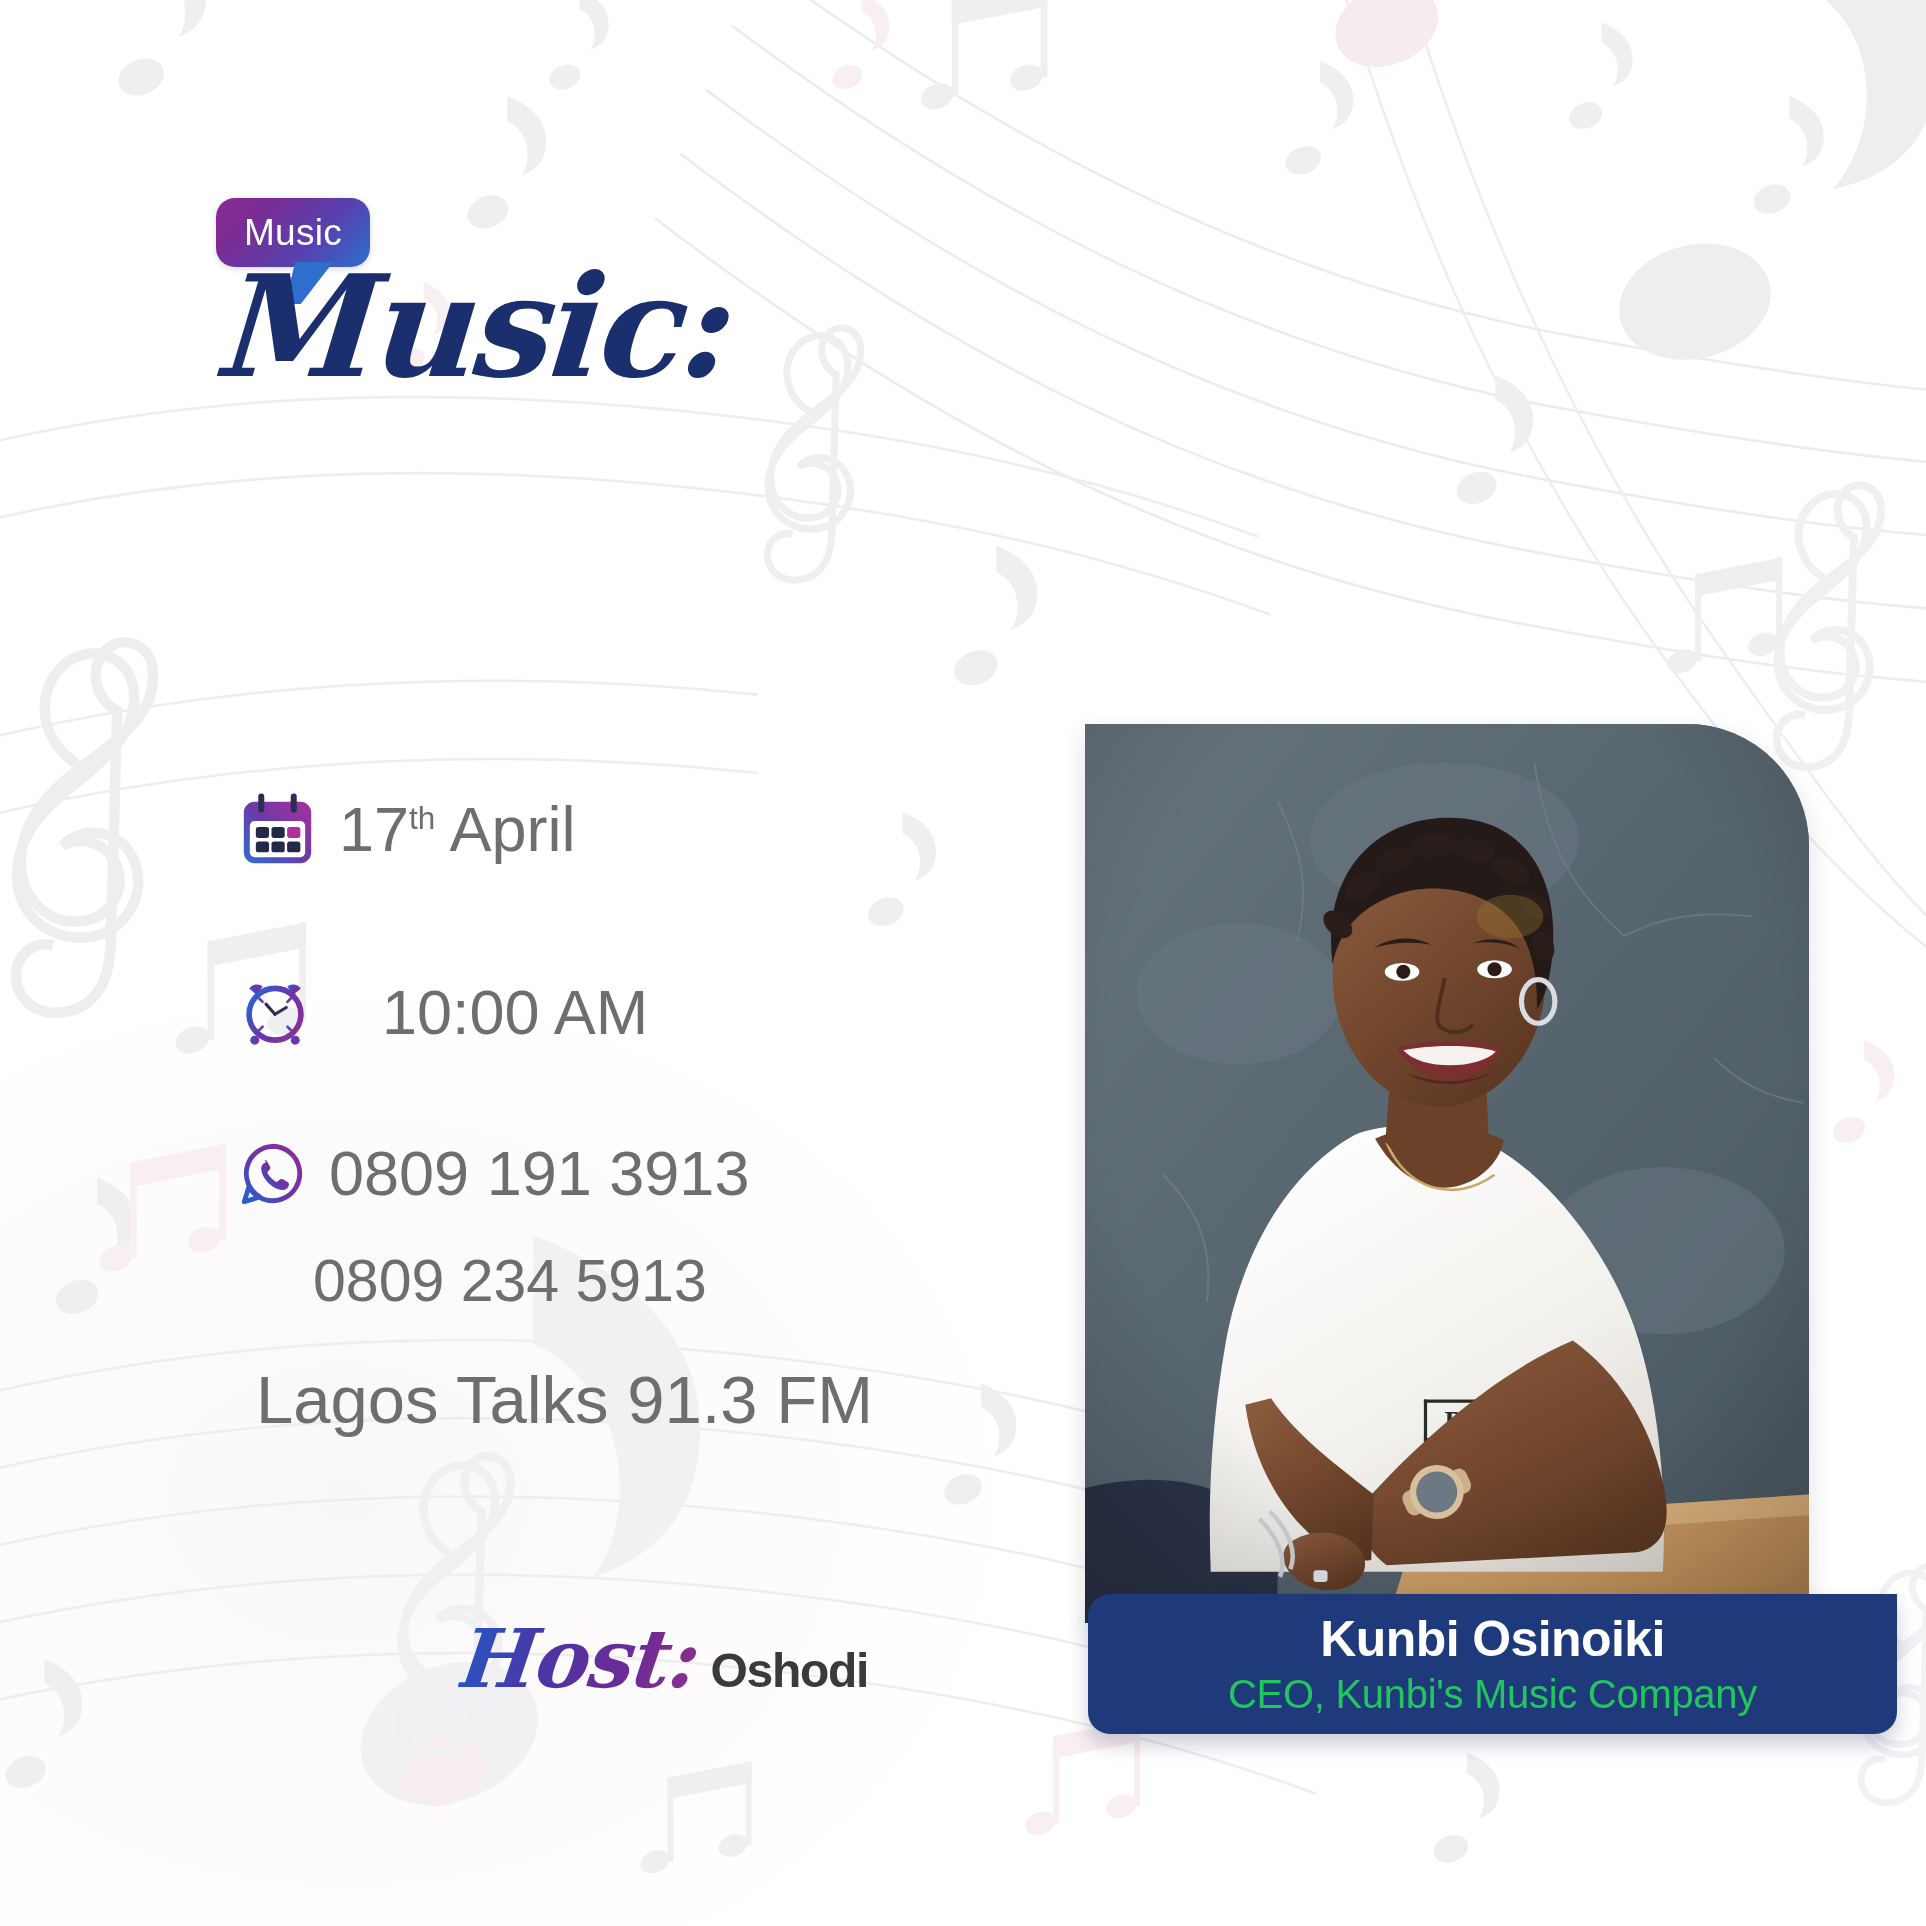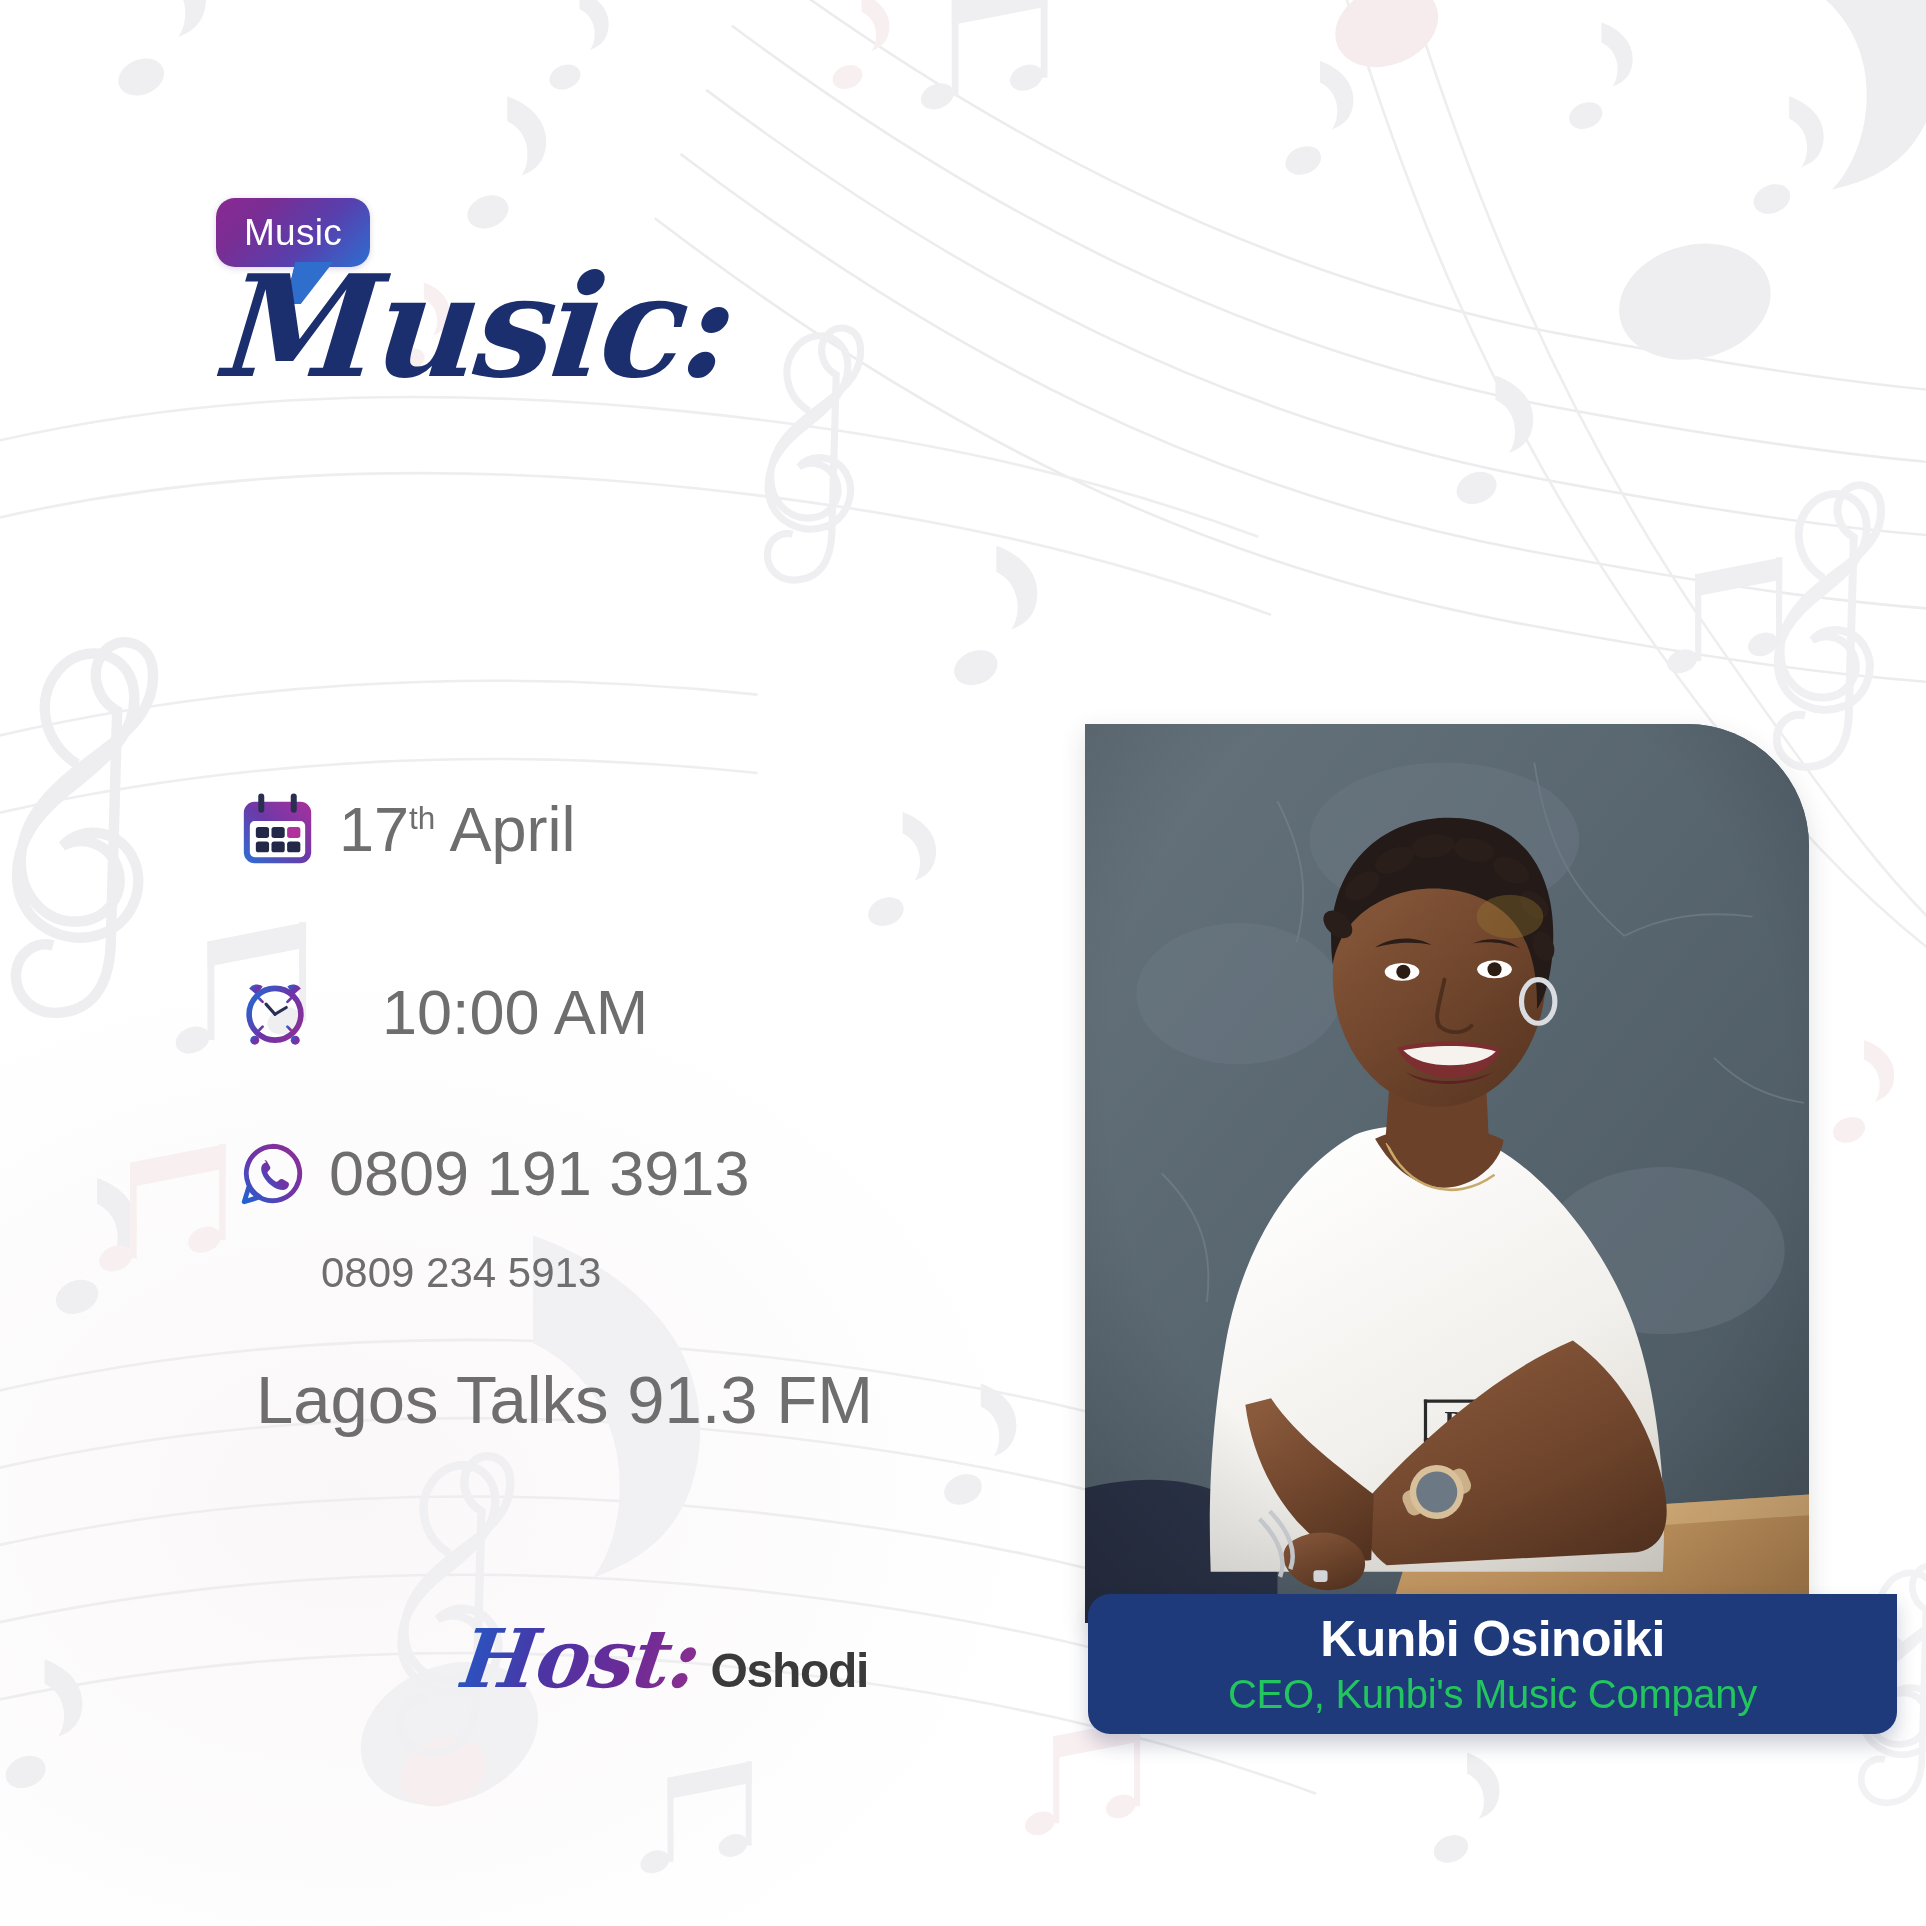--- a/index.html
+++ b/index.html
@@ -111,24 +111,24 @@
   .detail-text sup {
     font-size: 0.50em;
     vertical-align: super;
     line-height: 0;
   }
   #row-date  { left: 239px; top: 791px; }
   #row-time  { left: 239px; top: 976px; gap: 48px; }
   #row-phone { left: 239px; top: 1140px; }
   #phone-secondary {
     position: absolute;
-    left: 321px;
+    left: 313px;
     top: 1252px;
     color: #6e6e6e;
-    font-size: 42px;
+    font-size: 59px;
     line-height: 1;
     white-space: nowrap;
   }
   #station {
     position: absolute;
     left: 256px;
     top: 1366px;
     color: #6e6e6e;
     font-size: 67px;
     line-height: 1;

